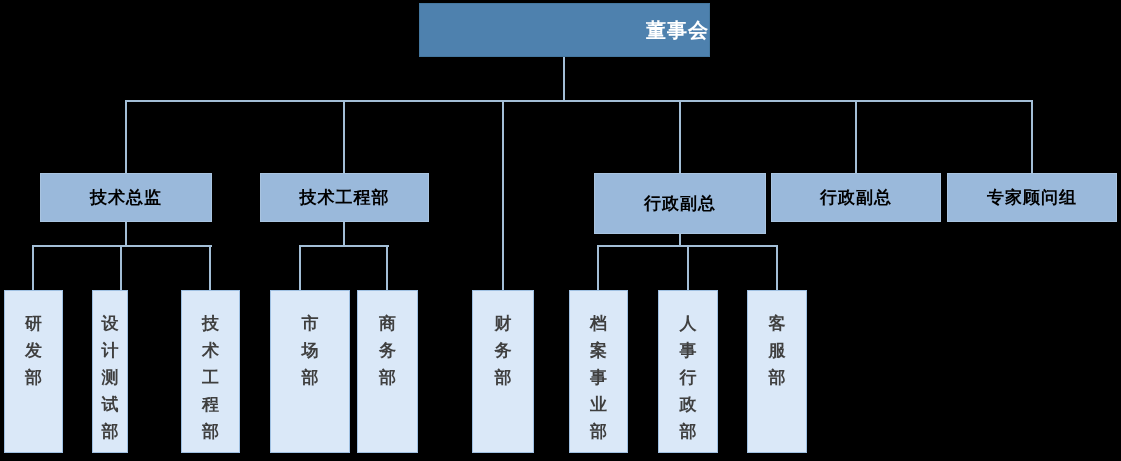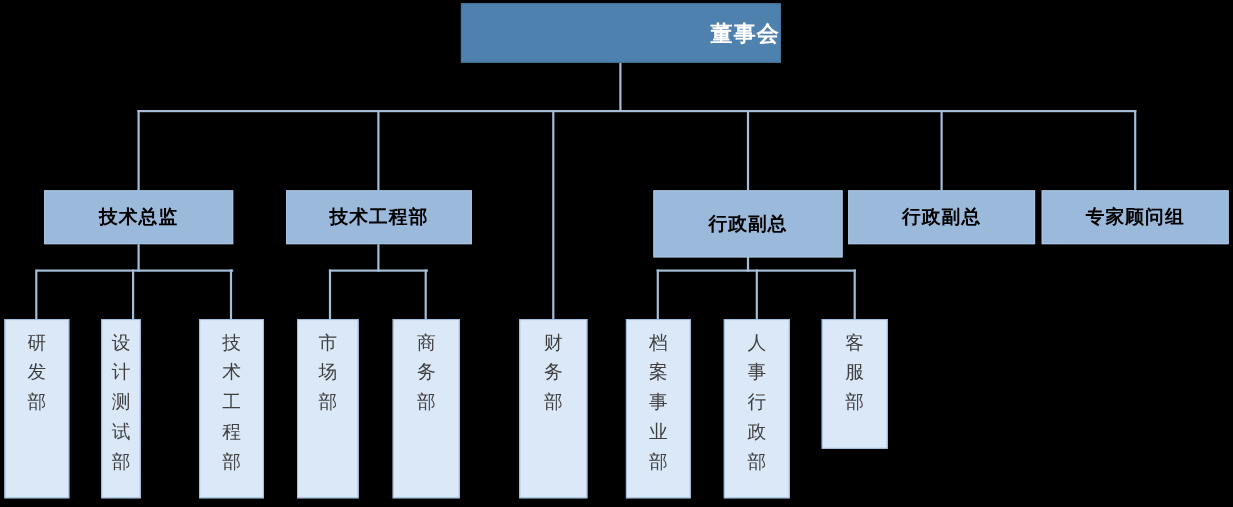--- a/index.html
+++ b/index.html
@@ -36,27 +36,27 @@
     letter-spacing: 1px;
   }
   .l3 {
     background: #dae8f8;
     border: 1px solid #9fc0e2;
     align-items: flex-start;
   }
   .v-label {
     display: block;
     width: 1.2em;
-    margin: 8px auto 0 auto;
+    margin: 19px auto 0 auto;
     word-break: break-all;
     line-height: 27px;
     font-size: 17px;
     color: #3f3f3f;
     text-align: center;
-    font-weight: normal;
+    font-weight: bold;
   }
   .line {
     position: absolute;
     background: #a3bed6;
   }
 </style>
 </head>
 <body>
 
 <div class="canvas">
@@ -106,32 +106,32 @@
 
   <div class="node l3" style="left:4px; top:290px; width:59px; height:163px;">
     <span class="v-label">研发部</span>
   </div>
   <div class="node l3" style="left:92px; top:290px; width:36px; height:163px;">
     <span class="v-label">设计测试部</span>
   </div>
   <div class="node l3" style="left:181px; top:290px; width:59px; height:163px;">
     <span class="v-label">技术工程部</span>
   </div>
-  <div class="node l3" style="left:270px; top:290px; width:56px; height:163px;justify-content:center;">
+  <div class="node l3" style="left:270px; top:290px; width:80px; height:163px;justify-content:center;">
     <span class="v-label">市场部</span>
   </div>
   <div class="node l3" style="left:357px; top:290px; width:61px; height:163px;">
     <span class="v-label">商务部</span>
   </div>
   <div class="node l3" style="left:472px; top:290px; width:62px; height:163px;">
     <span class="v-label">财务部</span>
   </div>
   <div class="node l3" style="left:569px; top:290px; width:59px; height:163px;">
     <span class="v-label">档案事业部</span>
   </div>
   <div class="node l3" style="left:658px; top:290px; width:60px; height:163px;">
     <span class="v-label">人事行政部</span>
   </div>
-  <div class="node l3" style="left:747px; top:290px; width:60px; height:118px;">
+  <div class="node l3" style="left:747px; top:290px; width:60px; height:163px;">
     <span class="v-label">客服部</span>
   </div>
 
 </div>
 
 </body></html>

